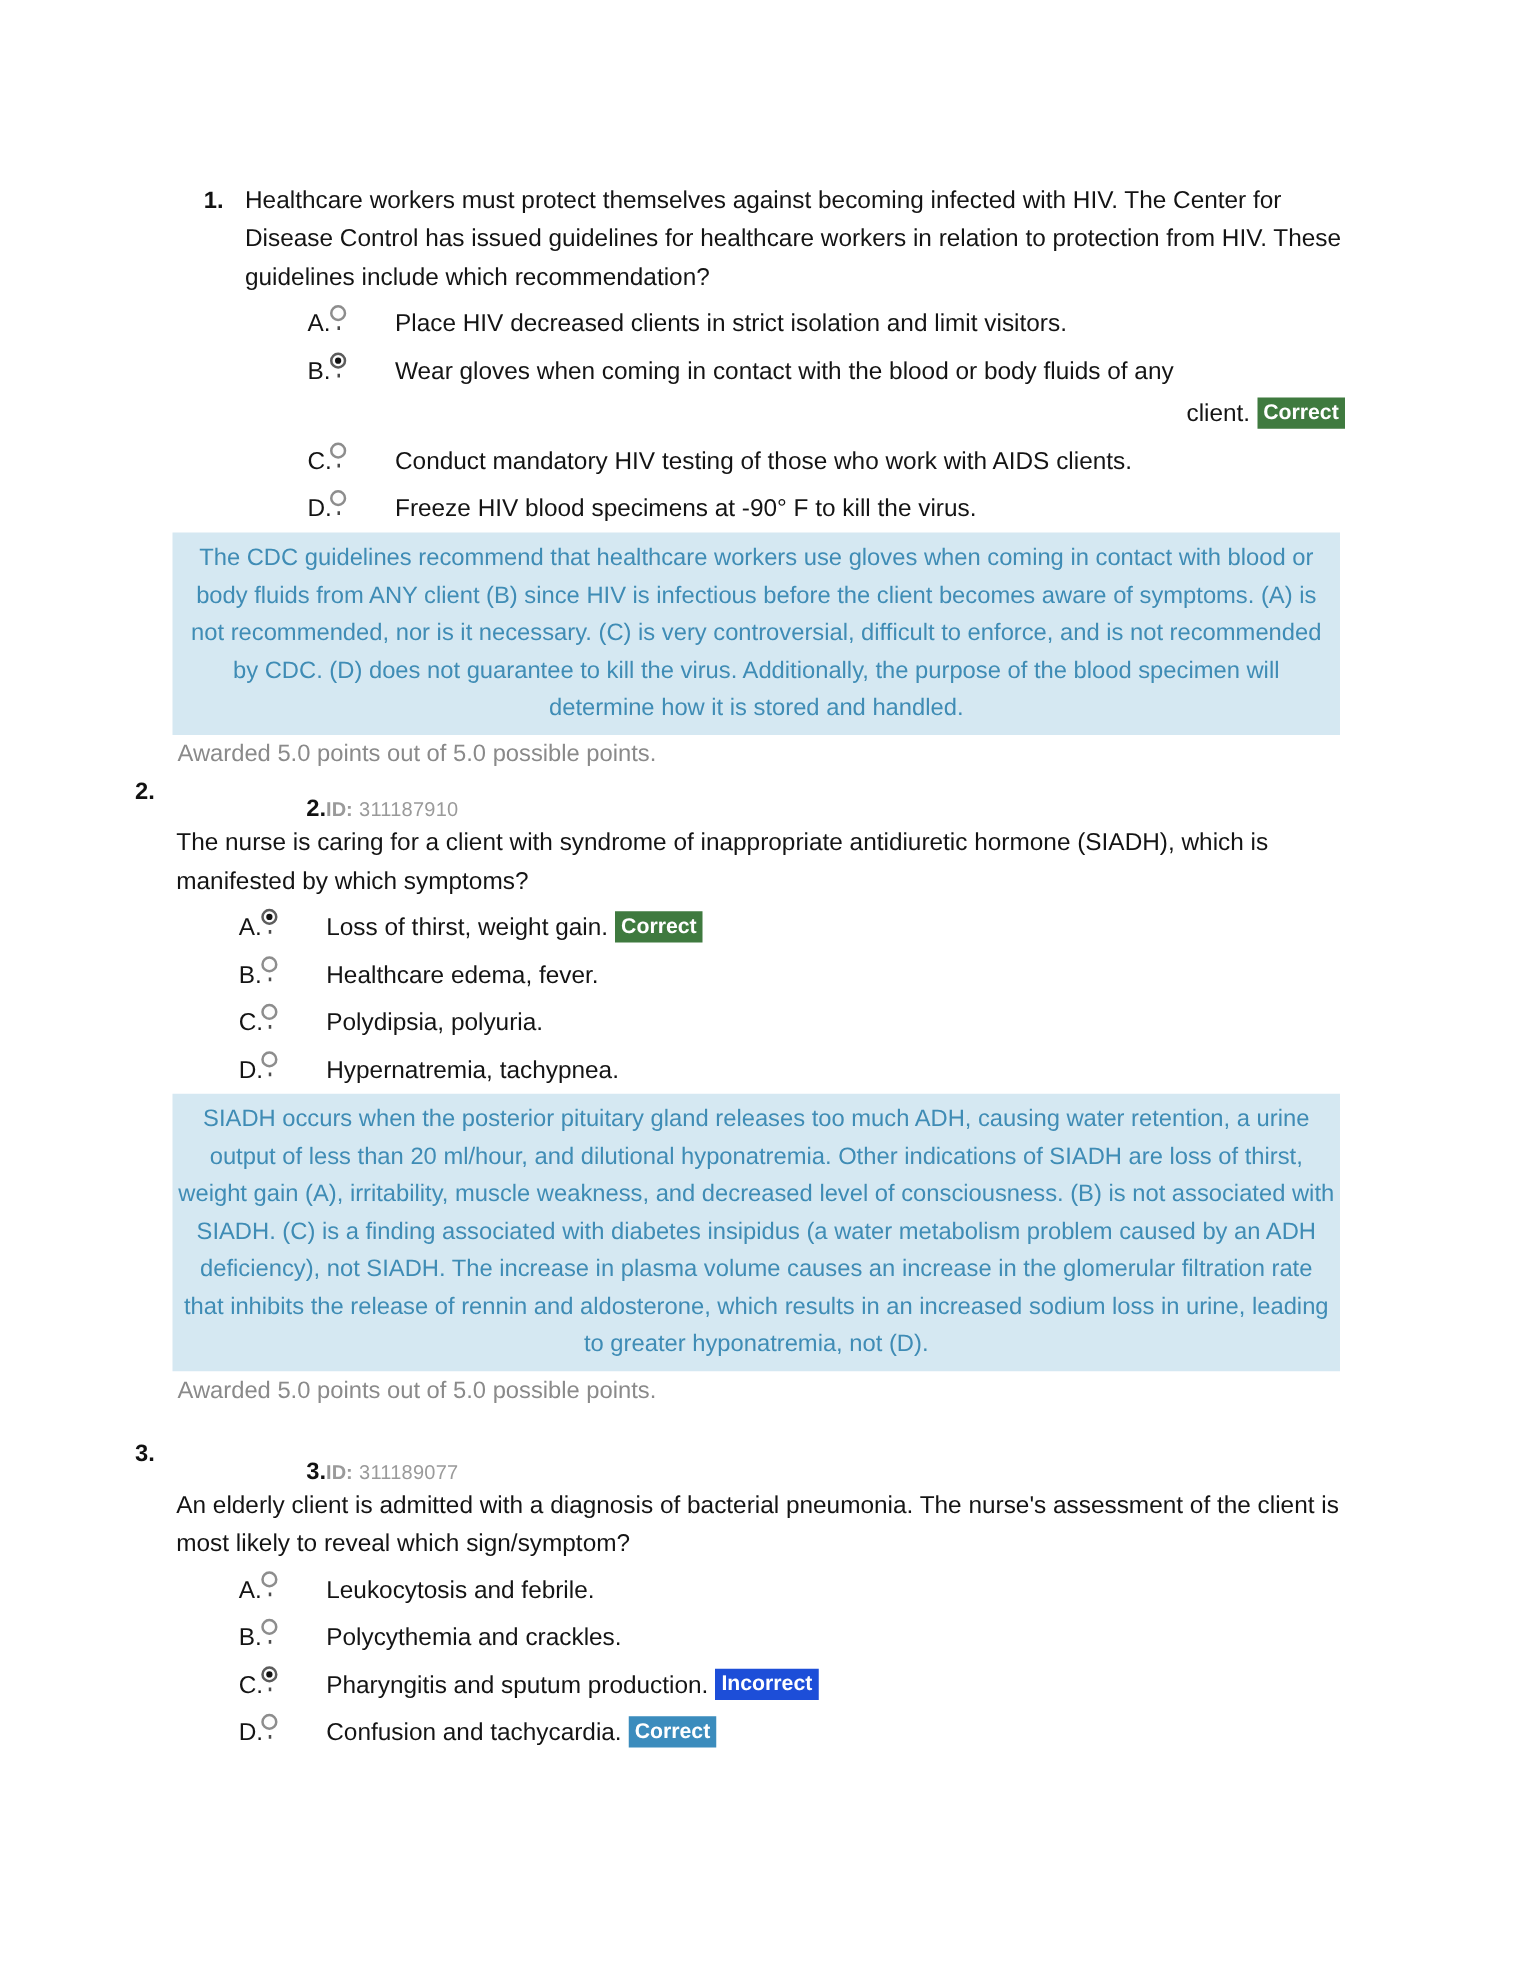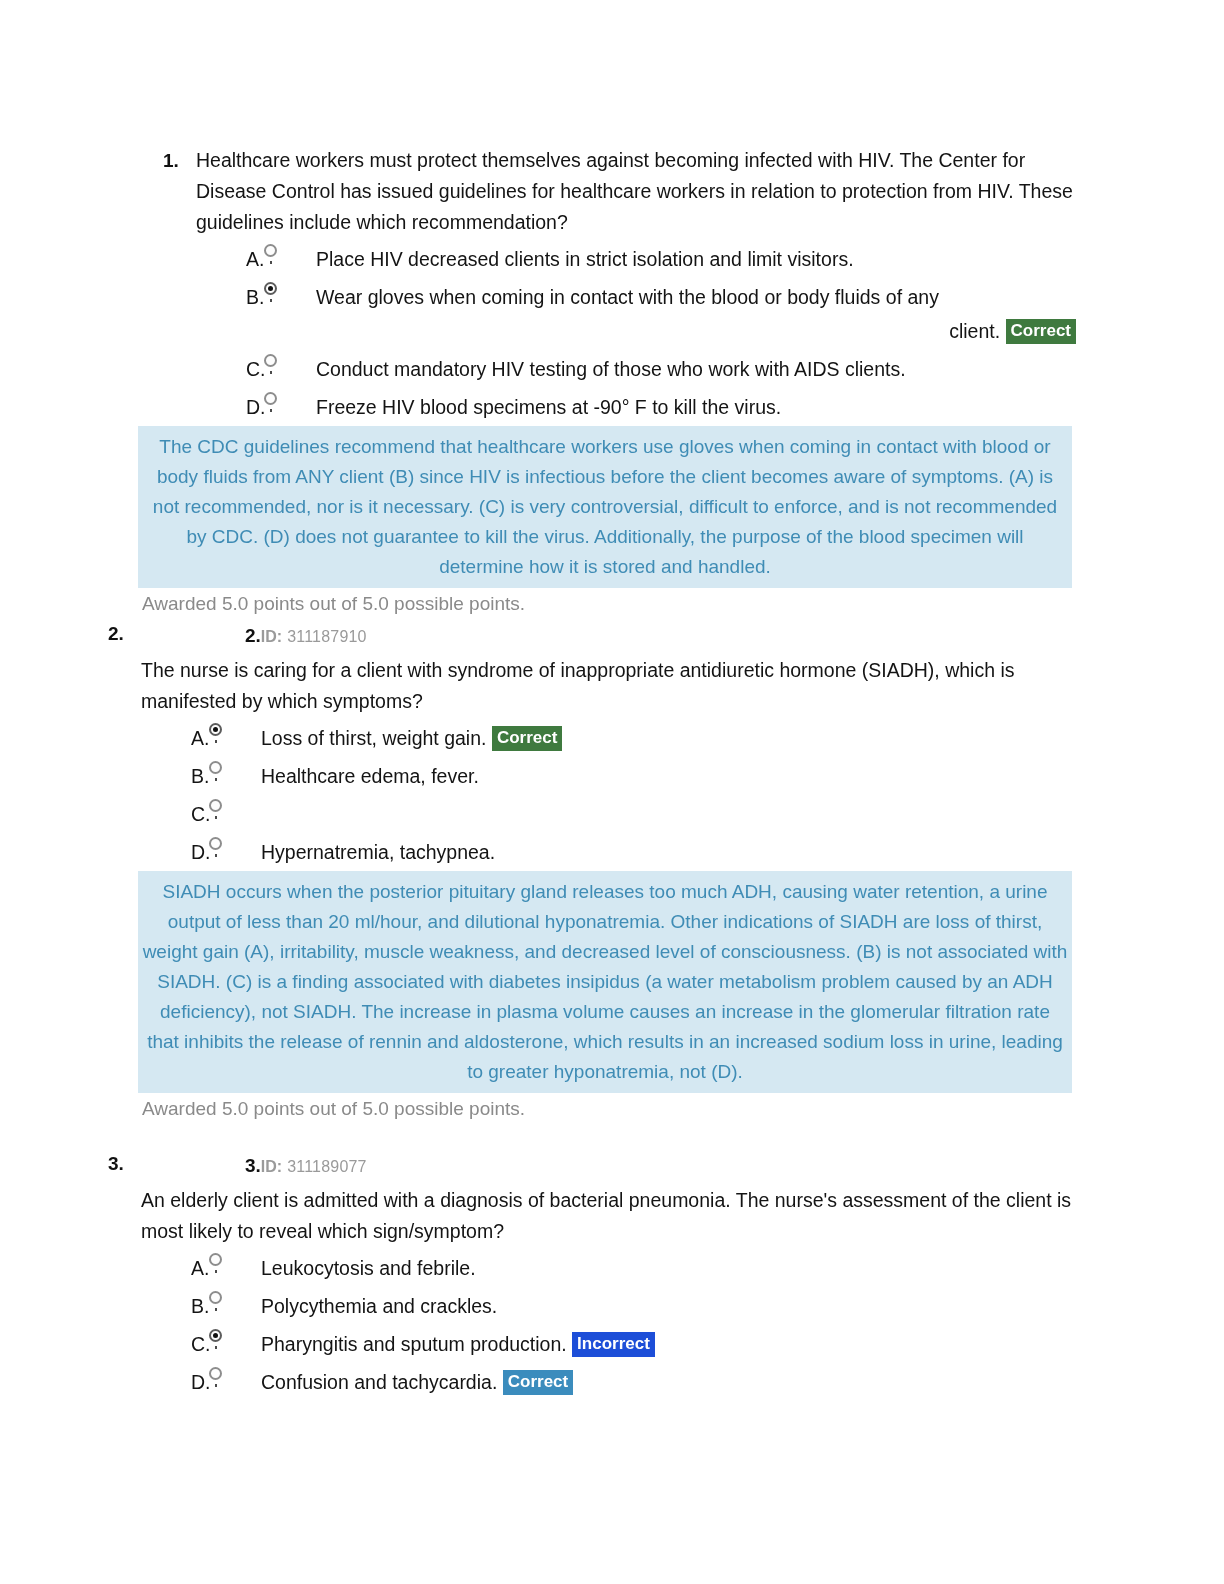--- a/index.html
+++ b/index.html
@@ -37,22 +37,23 @@
     line-height: 31px;
     color: #111;
     flex: 0 0 auto;
   }
   .q-body {
     flex: 1 1 auto;
   }
 
   .q-idline {
     font-size: 18px;
-    line-height: 36px;
+    line-height: 20px;
     padding-left: 104px;
+    margin-top: 19px;
   }
   .q-idline .inner-num {
     font-weight: bold;
     color: #111;
     font-size: 19px;
   }
   .q-idline .id-label {
     font-weight: bold;
     color: #9a9a9a;
     font-size: 16px;
@@ -241,20 +242,21 @@
             <div class="opt-radio">
               <span class="radio-glyph"></span>
             </div>
             <div class="opt-wrap"><span class="opt-text">Healthcare edema, fever.</span></div>
           </div>
           <div class="option">
             <div class="opt-letter">C.</div>
             <div class="opt-radio">
               <span class="radio-glyph"></span>
             </div>
+            <div class="opt-wrap"><span class="opt-text">Polydipsia, polyuria.</span></div>
           </div>
           <div class="option">
             <div class="opt-letter">D.</div>
             <div class="opt-radio">
               <span class="radio-glyph"></span>
             </div>
             <div class="opt-wrap"><span class="opt-text">Hypernatremia, tachypnea.</span></div>
           </div>
         </div>
         <div class="explanation" style="margin-left: 138px; width: 934px;">SIADH occurs when the posterior pituitary gland releases too much ADH, causing water retention, a urine output of less than 20 ml/hour, and dilutional hyponatremia. Other indications of SIADH are loss of thirst, weight gain (A), irritability, muscle weakness, and decreased level of consciousness. (B) is not associated with SIADH. (C) is a finding associated with diabetes insipidus (a water metabolism problem caused by an ADH deficiency), not SIADH. The increase in plasma volume causes an increase in the glomerular filtration rate that inhibits the release of rennin and aldosterone, which results in an increased sodium loss in urine, leading to greater hyponatremia, not (D).</div>

